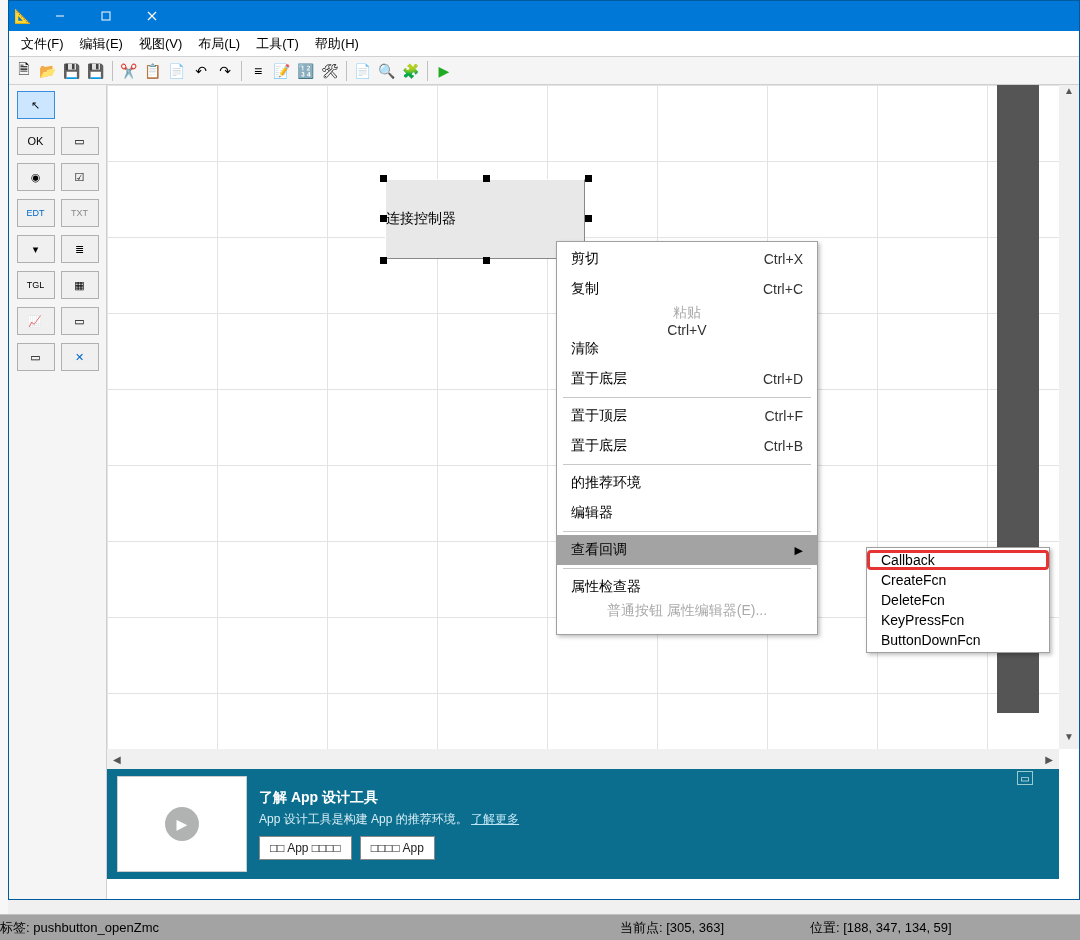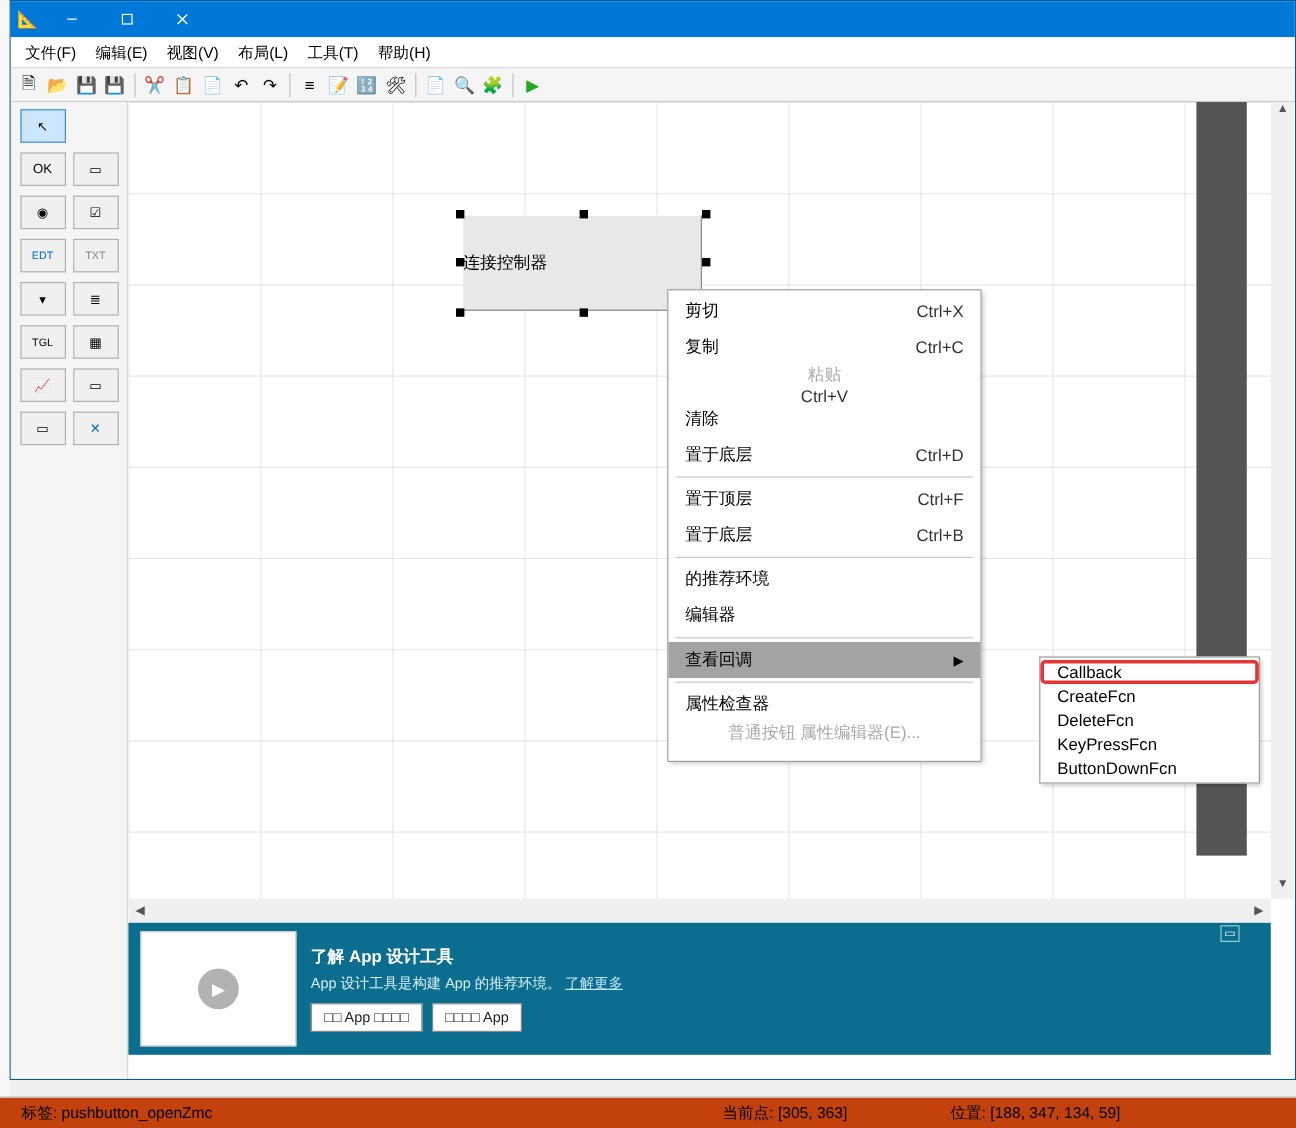--- a/index.html
+++ b/index.html
@@ -57,21 +57,21 @@
 .promo .thumb { width: 130px; height: 96px; background: #fff; border: 1px solid #ccc; position: relative; display: flex; align-items: center; justify-content: center; }
 .promo .thumb .play { width: 34px; height: 34px; border-radius: 50%; background: #9ea0a0cc; display: flex; align-items: center; justify-content: center; color: #fff; font-size: 14px; }
 .promo .ptxt { flex: 1; }
 .promo .ptitle { font-weight: bold; font-size: 14px; margin-bottom: 4px; }
 .promo .pdesc { font-size: 12px; color: #d8eef6; margin-bottom: 8px; }
 .promo .plink { color: #bfe5f5; text-decoration: underline; }
 .promo .pbtns { display: flex; gap: 8px; align-items: center; }
 .promo .pbtn { background: #fff; color: #222; font-size: 12px; padding: 4px 10px; border: 1px solid #888; }
 .promo .minbtn { position: absolute; right: 26px; top: 2px; color: #fff; border: 1px solid #9cc; width: 16px; height: 14px; display: flex; align-items: center; justify-content: center; font-size: 10px; }
 
-.statusbar { position: absolute; left: 0; bottom: 0; width: 1080px; height: 26px; background: #c2410c; border-top: 1px solid #c0c0c0; display: flex; align-items: center; font-size: 13px; padding: 0 18px; }
+.statusbar { position: absolute; left: 0; bottom: 0; width: 1080px; height: 26px; background: #a3a3a3; border-top: 1px solid #c0c0c0; display: flex; align-items: center; font-size: 13px; padding: 0 0; }
 .statusbar .sl { flex: 1; }
 .statusbar .sc { width: 190px; }
 .statusbar .sr { width: 270px; }
 </style>
 </head>
 <body>
 
 <div class="gutter"></div>
 
 <div class="window">

